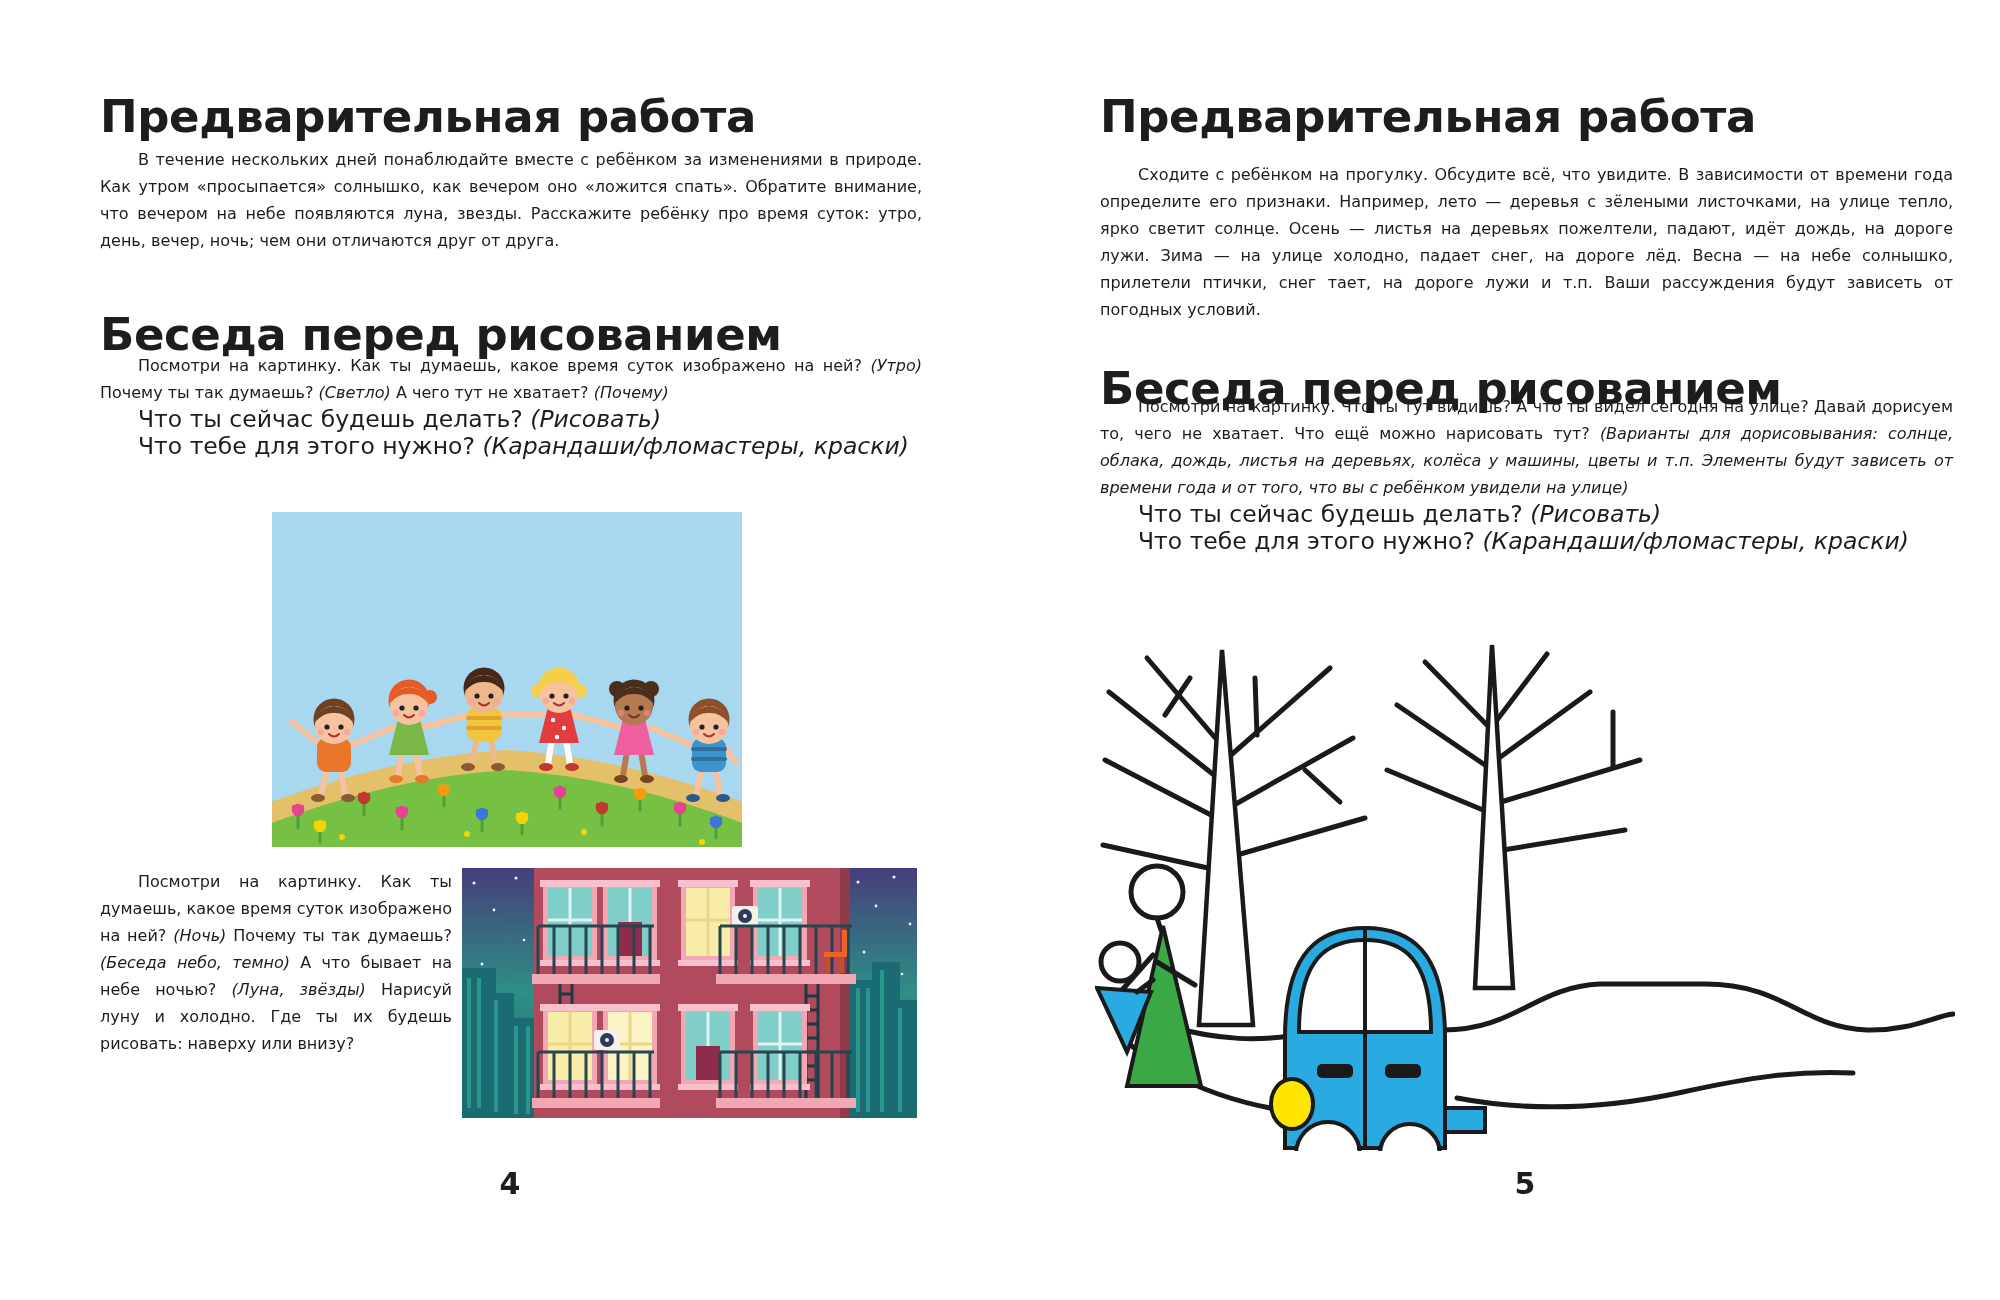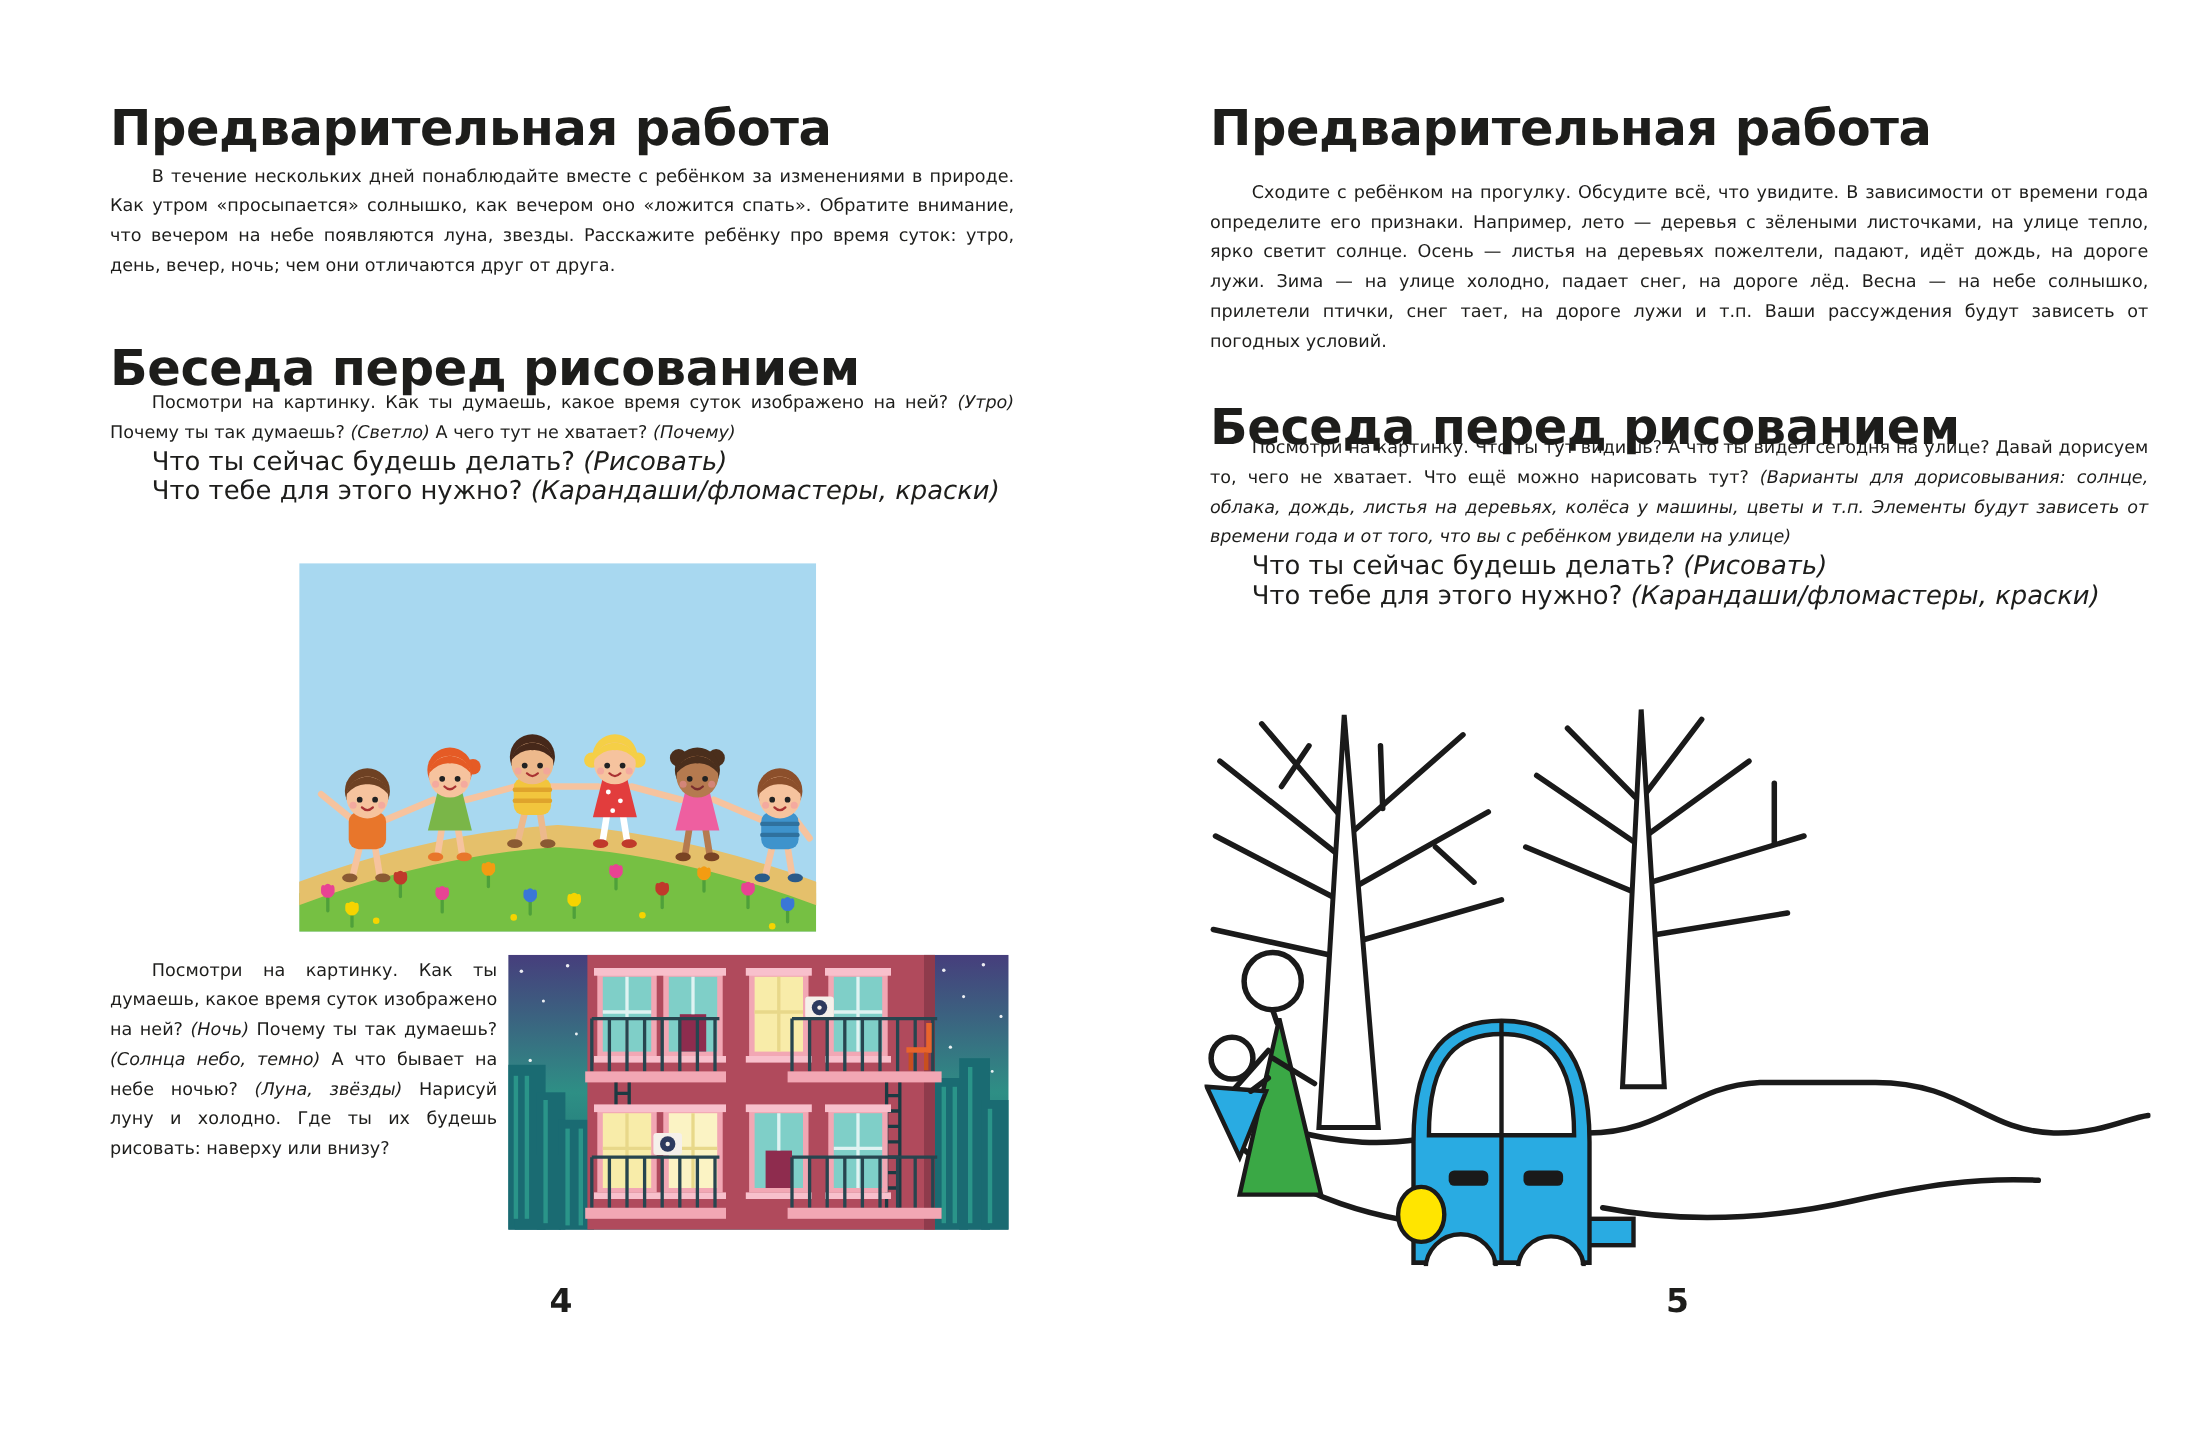--- a/index.html
+++ b/index.html
@@ -214,21 +214,21 @@
           <circle cx="444" cy="215" r="2.6" fill="#222"></circle>
       <path d="M432,222 Q437,227 442,222" stroke="#A33" stroke-width="2" fill="none"></path>
       <circle cx="424" cy="220" r="3.2" fill="#F4A0A0" opacity="0.7"></circle>
           <circle cx="450" cy="220" r="3.2" fill="#F4A0A0" opacity="0.7"></circle>
     </g>
   </g>
 </svg>
 </div>
 
 <div class="abs para" style="left:100px;top:868px;width:352px;">
-  <p><span>Посмотри на картинку. Как ты думаешь, какое время суток изображено на ней? </span><span class="it">(Ночь)</span><span> Почему ты так думаешь? </span><span class="it">(Солнца небо, темно)</span><span> А что бывает на небе ночью? </span><span class="it">(Луна, звёзды)</span><span> Нарисуй луну и холодно. Где ты их будешь рисовать: наверху или внизу?</span></p>
+  <p><span>Посмотри на картинку. Как ты думаешь, какое время суток изображено на ней? </span><span class="it">(Ночь)</span><span> Почему ты так думаешь? </span><span class="it">(Беседа небо, темно)</span><span> А что бывает на небе ночью? </span><span class="it">(Луна, звёзды)</span><span> Нарисуй луну и холодно. Где ты их будешь рисовать: наверху или внизу?</span></p>
 </div>
 
 <div class="abs" style="left:462px;top:868px;width:455px;height:250px;">
 <svg width="455" height="250" viewBox="0 0 455 250">
   <defs>
     <linearGradient id="nightsky" x1="0" y1="0" x2="0" y2="1">
       <stop offset="0" stop-color="#463E7C"></stop>
       <stop offset="0.5" stop-color="#2E8F85"></stop>
       <stop offset="1" stop-color="#17626E"></stop>
     </linearGradient>

